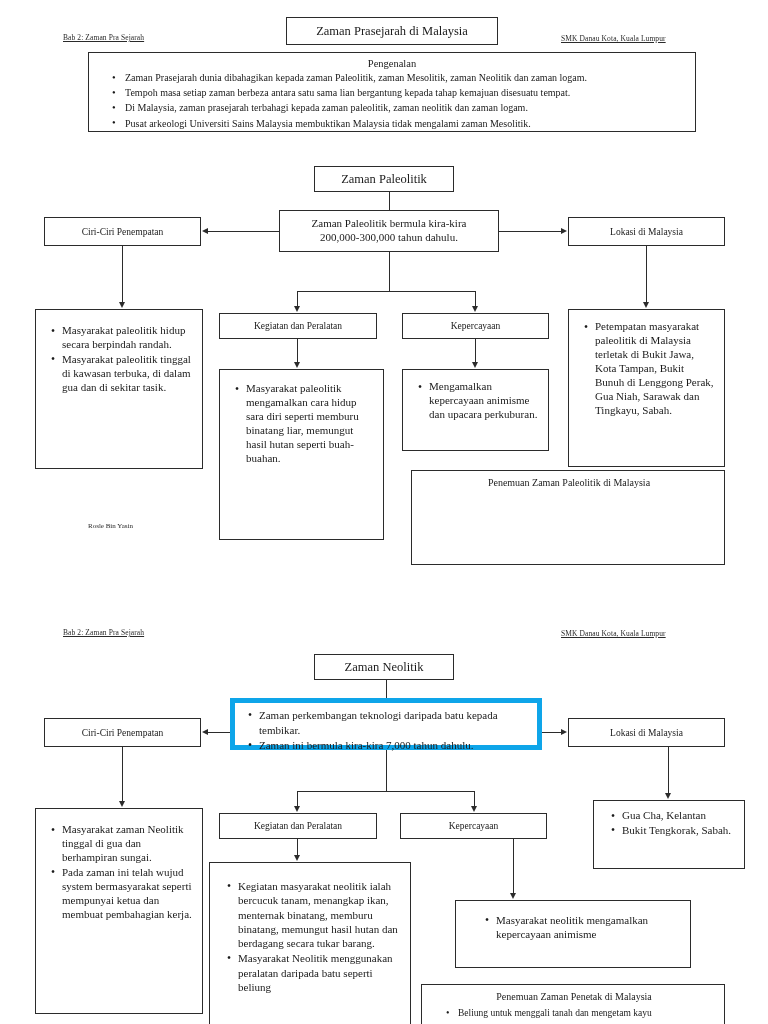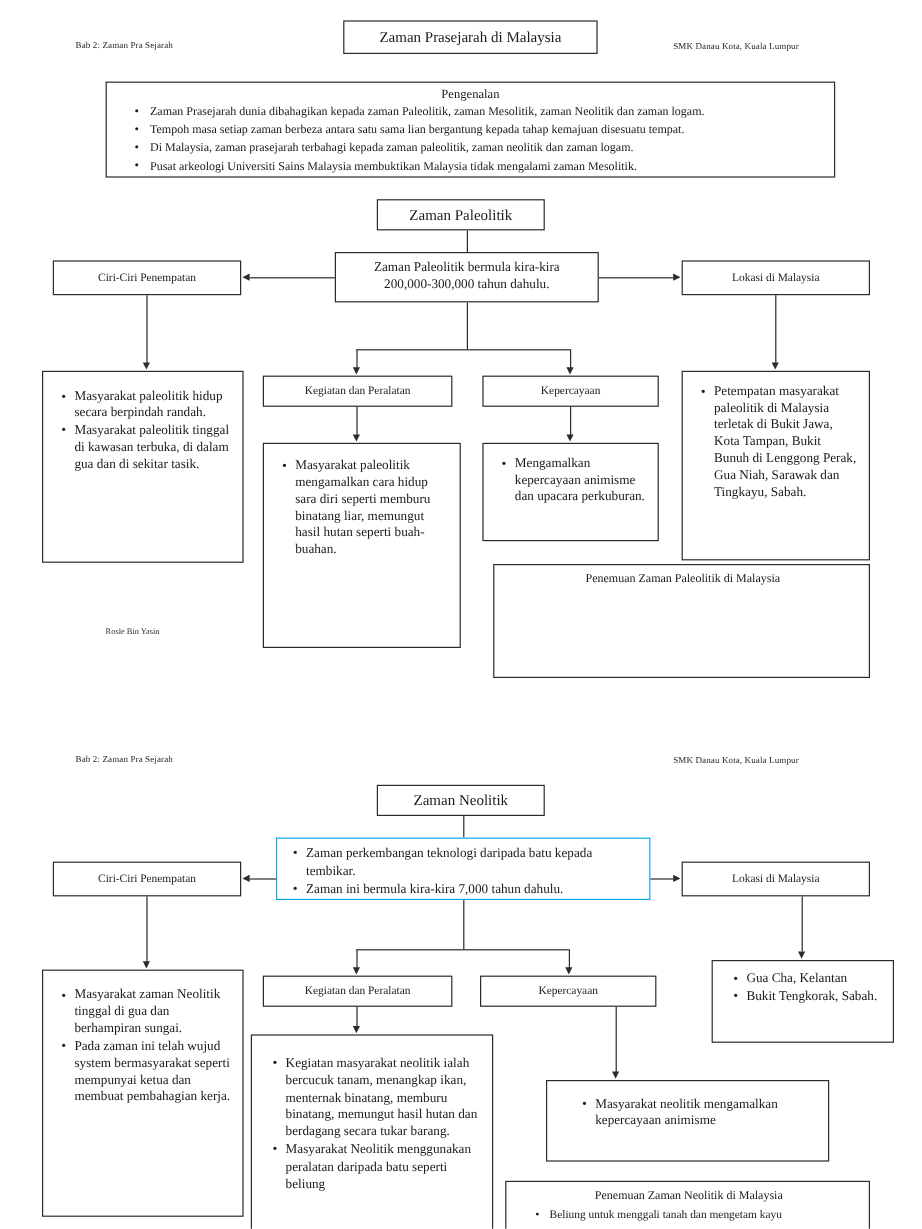--- a/index.html
+++ b/index.html
@@ -23,20 +23,21 @@
     background: #fff;
     padding: 4px 6px;
   }
   .hdr-txt {
     position: absolute;
     font-size: 7.5px;
     font-family: "Liberation Serif", serif;
     color: #2a2a2a;
     white-space: nowrap;
     letter-spacing: .1px;
+    text-decoration: underline;
   }
   .title-box {
     position: absolute;
     border: 1px solid #2b2b2b;
     background: #fff;
     display: flex; align-items: center; justify-content: center;
     font-size: 12.5px;
   }
   .node-box {
     position: absolute;
@@ -76,21 +77,21 @@
   .vline { position: absolute; width: 1px; background: #2b2b2b; }
   .hline { position: absolute; height: 1px; background: #2b2b2b; }
   .arr-d, .arr-l, .arr-r {
     position: absolute; width: 0; height: 0;
   }
   .arr-d { border-left: 3.5px solid transparent; border-right: 3.5px solid transparent; border-top: 6px solid #2b2b2b; }
   .arr-l { border-top: 3.5px solid transparent; border-bottom: 3.5px solid transparent; border-right: 6px solid #2b2b2b; }
   .arr-r { border-top: 3.5px solid transparent; border-bottom: 3.5px solid transparent; border-left: 6px solid #2b2b2b; }
 
   
-  #pengenalan-box { left: 88px; top: 52px; width: 608px; height: 80px; padding: 5px 10px 6px 10px; margin-top: 16px; }
+  #pengenalan-box { left: 88px; top: 52px; width: 608px; height: 80px; padding: 5px 10px 6px 10px; }
   #pengenalan-box .ptitle { text-align: center; font-size: 10.5px; margin-bottom: 2px; }
   #pengenalan-box ul.blist { font-size: 10px; line-height: 1.42; padding-left: 26px; }
   #pengenalan-box ul.blist > li::before { left: -13px; }
 
   
   #t-prasejarah { left: 286px; top: 17px; width: 212px; height: 28px; }
   #t-paleolitik { left: 314px; top: 166px; width: 140px; height: 26px; }
 
   #p1-ciri       { left: 44px;  top: 217px; width: 157px; height: 29px; }
   #p1-stmt       { left: 279px; top: 210px; width: 220px; height: 42px; }
@@ -115,21 +116,21 @@
                     border:1px solid #2b2b2b; background:#fff; padding: 6px 8px 6px 10px; }
   #p1-penemuan .ptitle { text-align:center; font-size: 10px; margin-bottom: 5px; }
   #p1-penemuan ul.blist { font-size: 9.5px; line-height: 1.3; padding-left: 26px; }
   #p1-penemuan ul.blist > li::before { left: -12px; }
 
   #p1-footer { position:absolute; left: 88px; top: 522px; font-size: 7px; color:#2a2a2a; }
 
   
   #t-neolitik    { left: 314px; top: 654px; width: 140px; height: 26px; text-align: right; }
   #p2-stmt       { position:absolute; left: 230px; top: 698px; width: 312px; height: 52px;
-                   border:1px solid #0ea5e9; background:#fff; padding: 5px 6px 5px 10px;
+                   border:5px solid #0ea5e9; background:#fff; padding: 5px 6px 5px 10px;
                    font-size: 11px; line-height: 1.34; }
   #p2-ciri       { left: 44px;  top: 718px; width: 157px; height: 29px; }
   #p2-lokasi     { left: 568px; top: 718px; width: 157px; height: 29px; }
 
   #p2-kegiatan   { left: 219px; top: 813px; width: 158px; height: 26px; }
   #p2-kepercayaan{ left: 400px; top: 813px; width: 147px; height: 26px; }
 
   #p2-ciri-body  { position:absolute; left: 35px; top: 808px; width: 168px; height: 206px;
                    border:1px solid #2b2b2b; background:#fff; padding: 14px 10px 8px 12px;
                    font-size: 11px; line-height: 1.27; }
@@ -327,19 +328,19 @@
   </div>
 
   <div id="p2-lok-body">
     <ul class="blist">
       <li>Gua Cha, Kelantan</li>
       <li>Bukit Tengkorak, Sabah.</li>
     </ul>
   </div>
 
   <div id="p2-penemuan">
-    <div class="ptitle">Penemuan Zaman Neolitik di Malaysia</div>
+    <div class="ptitle">Penemuan Zaman Penetak di Malaysia</div>
     <ul class="blist">
       <li>Beliung untuk menggali tanah dan mengetam kayu</li>
     </ul>
   </div>
 
 </div>
 
 </body></html>

